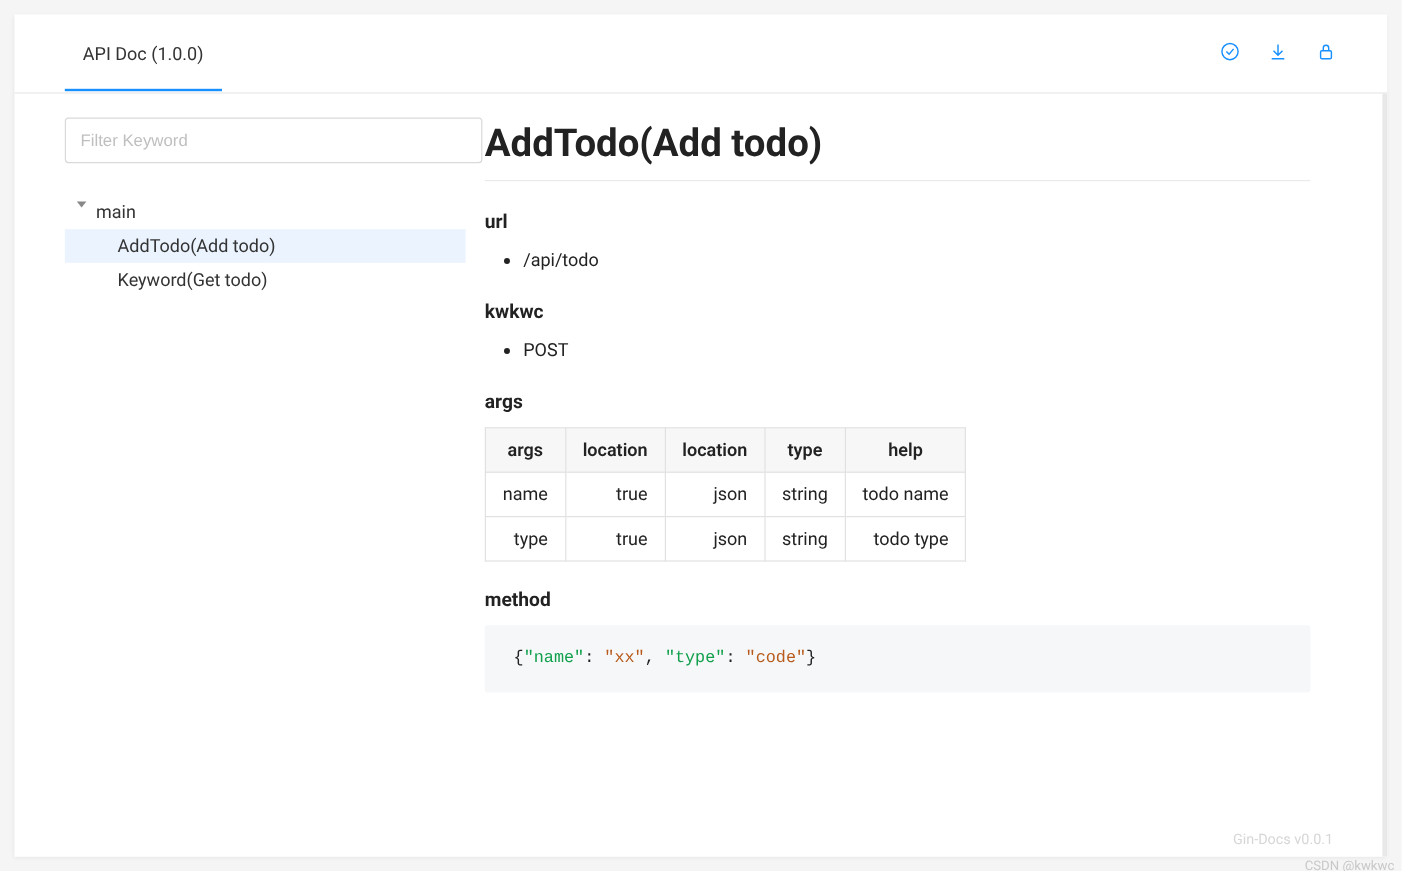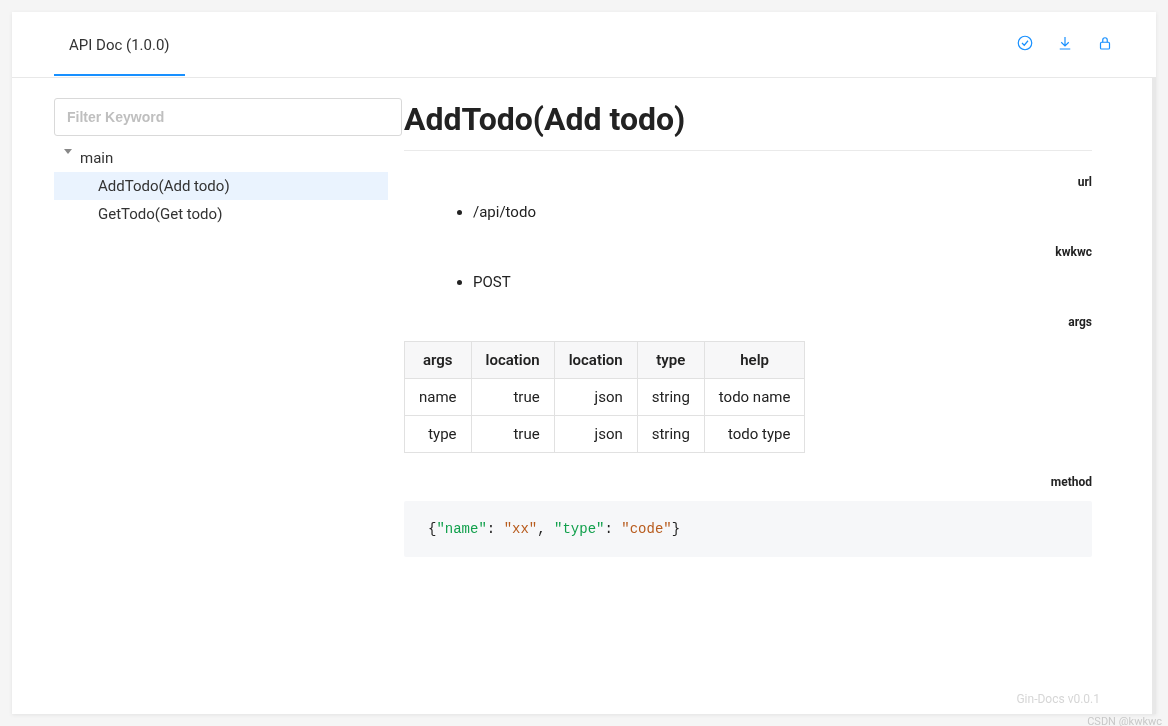--- a/index.html
+++ b/index.html
@@ -49,22 +49,21 @@
   flex-shrink: 0;
 }
 .filter {
   width: 348px;
   height: 38px;
   border: 1px solid #d9d9d9;
   border-radius: 3px;
   padding: 0 12px;
   font-size: 14px;
   color: #333;
-  margin-bottom: 8px;
-  font-weight: bold;
+  margin-bottom: 27px;
 }
 .filter::placeholder { color: #bfbfbf; }
 .tree { list-style: none; }
 .tree-node {
   display: flex;
   align-items: flex-start;
   padding: 5px 0 5px 10px;
   cursor: pointer;
   font-size: 15px;
   color: #333;
@@ -92,31 +91,30 @@
   border-right: 4px solid #e8e8e8;
 }
 h1.page-title {
   font-size: 32px;
   font-weight: 700;
   padding-bottom: 12px;
   border-bottom: 1px solid #eaeaea;
   margin-bottom: 24px;
 }
 h2.section {
-  font-size: 12px;
+  font-size: 16px;
   font-weight: 700;
   margin: 22px 0 12px;
-  text-align: right;
 }
 ul.bullet {
   list-style: disc;
   padding-left: 32px;
   margin: 8px 0 18px;
 }
-ul.bullet li { font-size: 15px; padding: 2px 0; margin-left: 37px; }
+ul.bullet li { font-size: 15px; padding: 2px 0; }
 table.args {
   border-collapse: collapse;
   margin-top: 8px;
 }
 table.args th, table.args td {
   border: 1px solid #e1e1e1;
   padding: 9px 14px;
   text-align: right;
   font-size: 15px;
 }
@@ -131,21 +129,21 @@
   padding: 20px 24px;
   font-family: "SFMono-Regular", Consolas, "Courier New", monospace;
   font-size: 14px;
   margin-top: 8px;
   white-space: pre;
 }
 .codeblock .key { color: #11a04c; }
 .codeblock .str { color: #b85c1e; }
 .footer-note {
   position: absolute;
-  right: 56px;
+  right: 45px;
   bottom: 8px;
   font-size: 12px;
   color: #d6d6d6;
 }
 .watermark {
   position: absolute;
   right: 6px;
   bottom: -2px;
   font-size: 11px;
   color: #c8c8c8;
@@ -182,21 +180,21 @@
   <div class="body">
 
     <div class="sidebar">
       <input class="filter" type="text" placeholder="Filter Keyword" style="">
       <ul class="tree">
         <li class="tree-node">
           <span class="caret"></span>
           <span>main</span>
         </li>
         <li class="tree-child selected">AddTodo(Add todo)</li>
-        <li class="tree-child">GetTodo(Get todo)</li>
+        <li class="tree-child">Keyword(Get todo)</li>
       </ul>
     </div>
 
     <div class="content">
       <h1 class="page-title">AddTodo(Add todo)</h1>
 
       <h2 class="section">url</h2>
       <ul class="bullet">
         <li>/api/todo</li>
       </ul>

